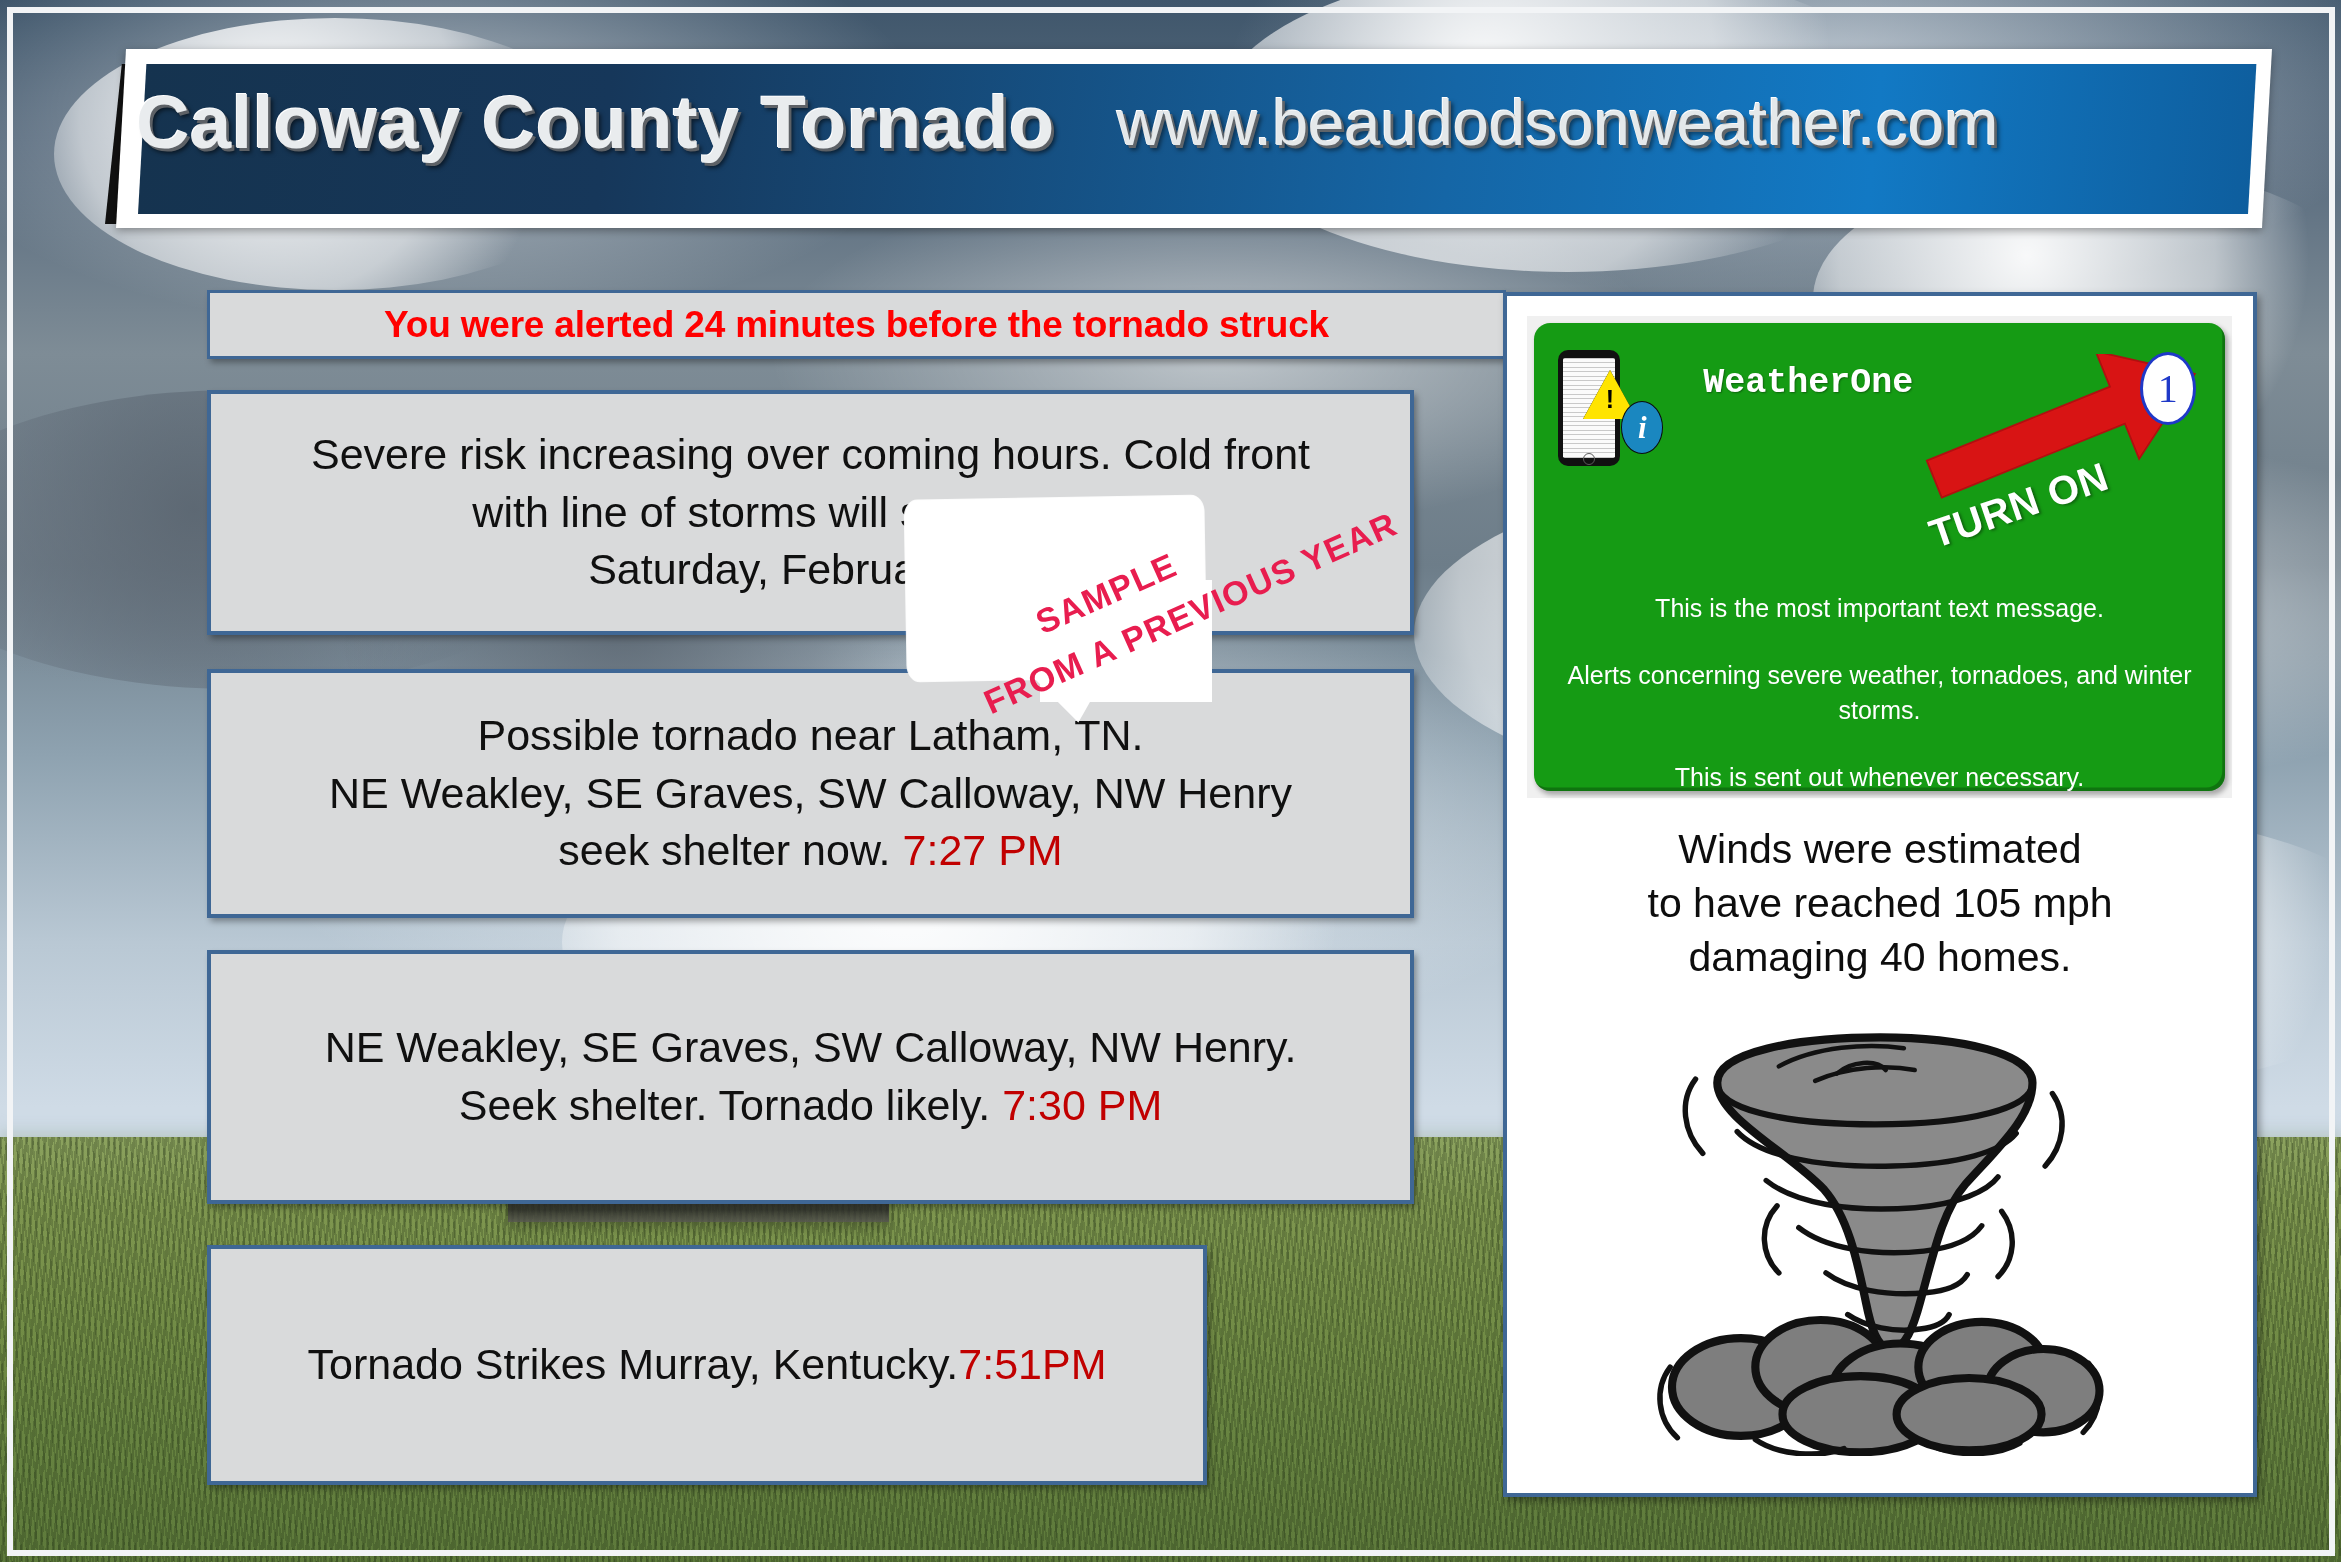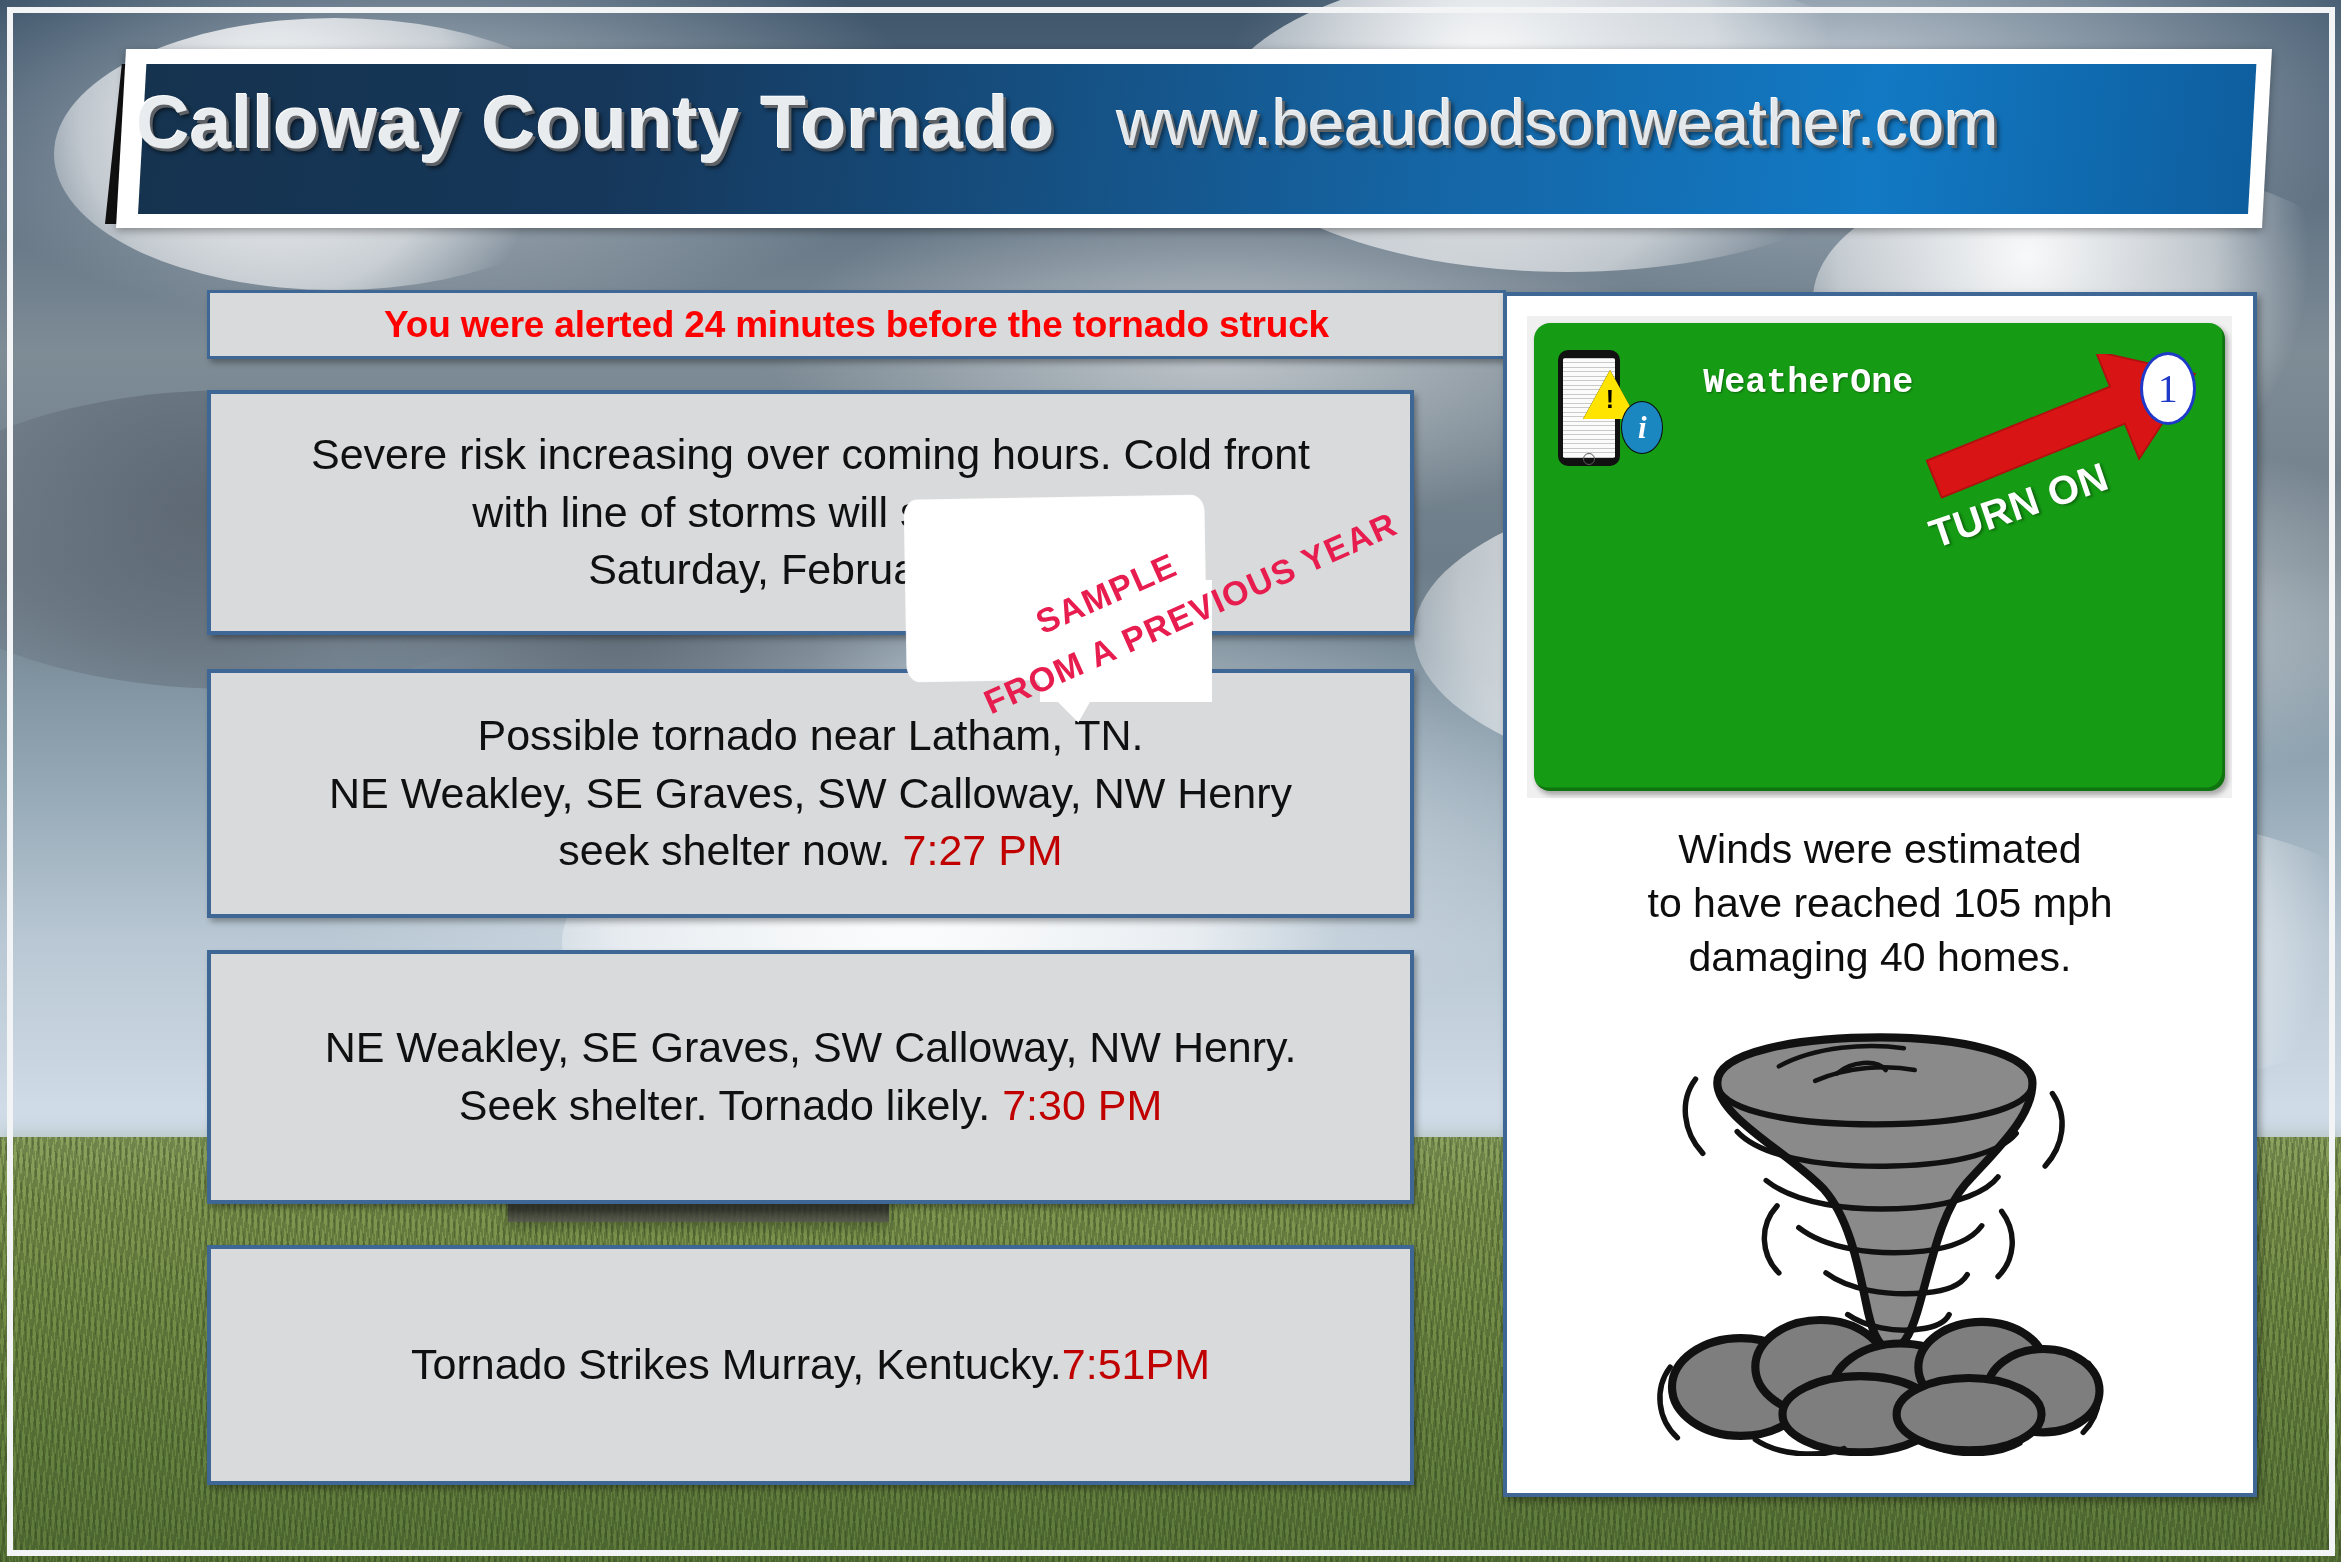--- a/index.html
+++ b/index.html
@@ -125,21 +125,21 @@
     border-width: 3.6px;
   }
   .alert-banner .t {
     font-size: 37px; font-weight: 700; color: #ff0000;
     font-family: "Liberation Sans", sans-serif;
     letter-spacing: -0.2px;
   }
   .box-1 { left: 0; top: 100px;  width: 1207px; height: 245px; }
   .box-2 { left: 0; top: 379px;  width: 1207px; height: 249px; }
   .box-3 { left: 0; top: 660px;  width: 1207px; height: 254px; }
-  .box-4 { left: 0; top: 955px; width: 1207px; height: 240px; }
+  .box-4 { left: 0; top: 955px; width: 1000px; height: 240px; }
 
   .msgline {
     font-size: 43px; color: #101010; line-height: 1.34;
     font-family: "Liberation Sans", sans-serif;
     white-space: nowrap;
     text-align: right;
   }
   .msgline .time { color: #c10000; }
   .msgline sup { font-size: .56em; vertical-align: super; }
 
@@ -353,20 +353,25 @@
 
       <svg class="arrow-red" viewBox="0 0 330 160">
         <g transform="rotate(-22 165 80)">
           <path d="M10 58 L228 58 L228 16 L320 80 L228 144 L228 102 L10 102 Z" fill="#d81414" stroke="#b01010" stroke-width="2"></path>
         </g>
       </svg>
 
       <div class="num-badge">1</div>
       <div class="turn-on">TURN ON</div>
 
+      <div class="green-body">
+        <p>This is the most important text message.</p>
+        <p>Alerts concerning severe weather, tornadoes, and winter storms.</p>
+        <p>This is sent out whenever necessary.</p>
+      </div>
     </div>
   </div>
 
   <div class="winds">
     <div>Winds were estimated</div>
     <div>to have reached 105 mph</div>
     <div>damaging 40 homes.</div>
   </div>
 
   <svg class="tornado-art" viewBox="0 0 520 470">

